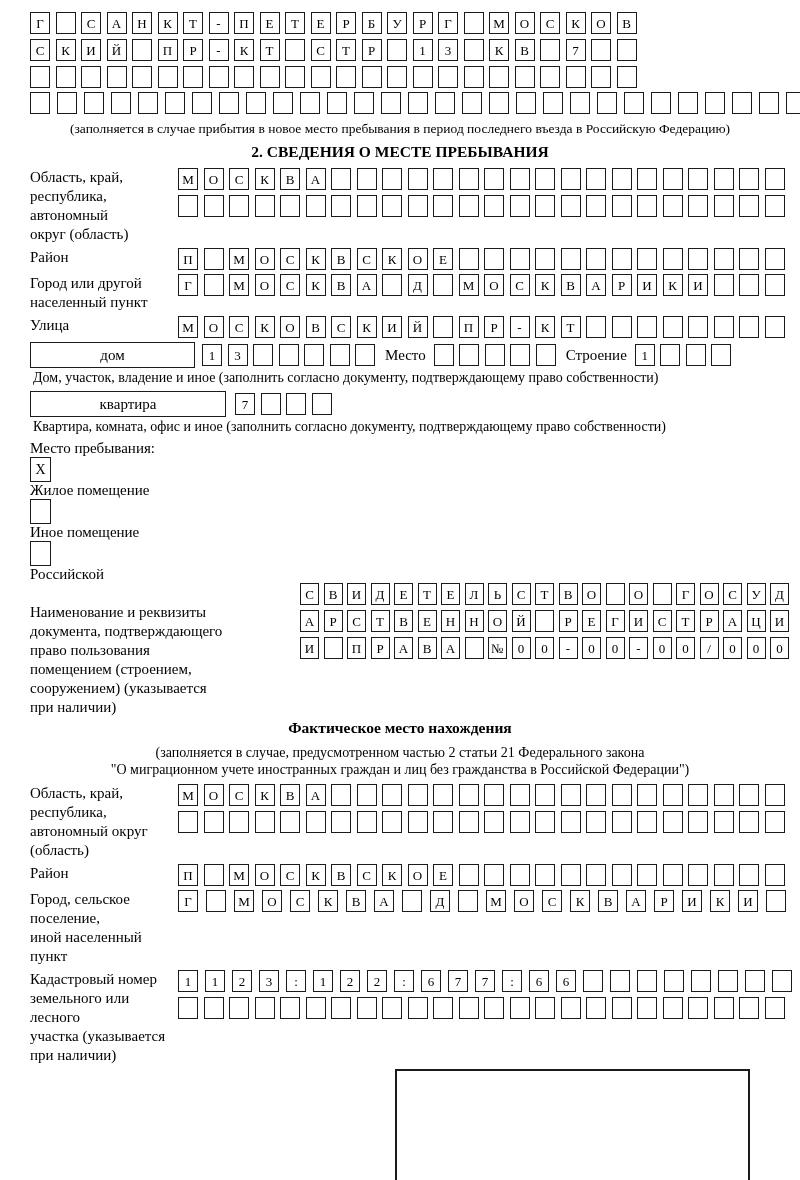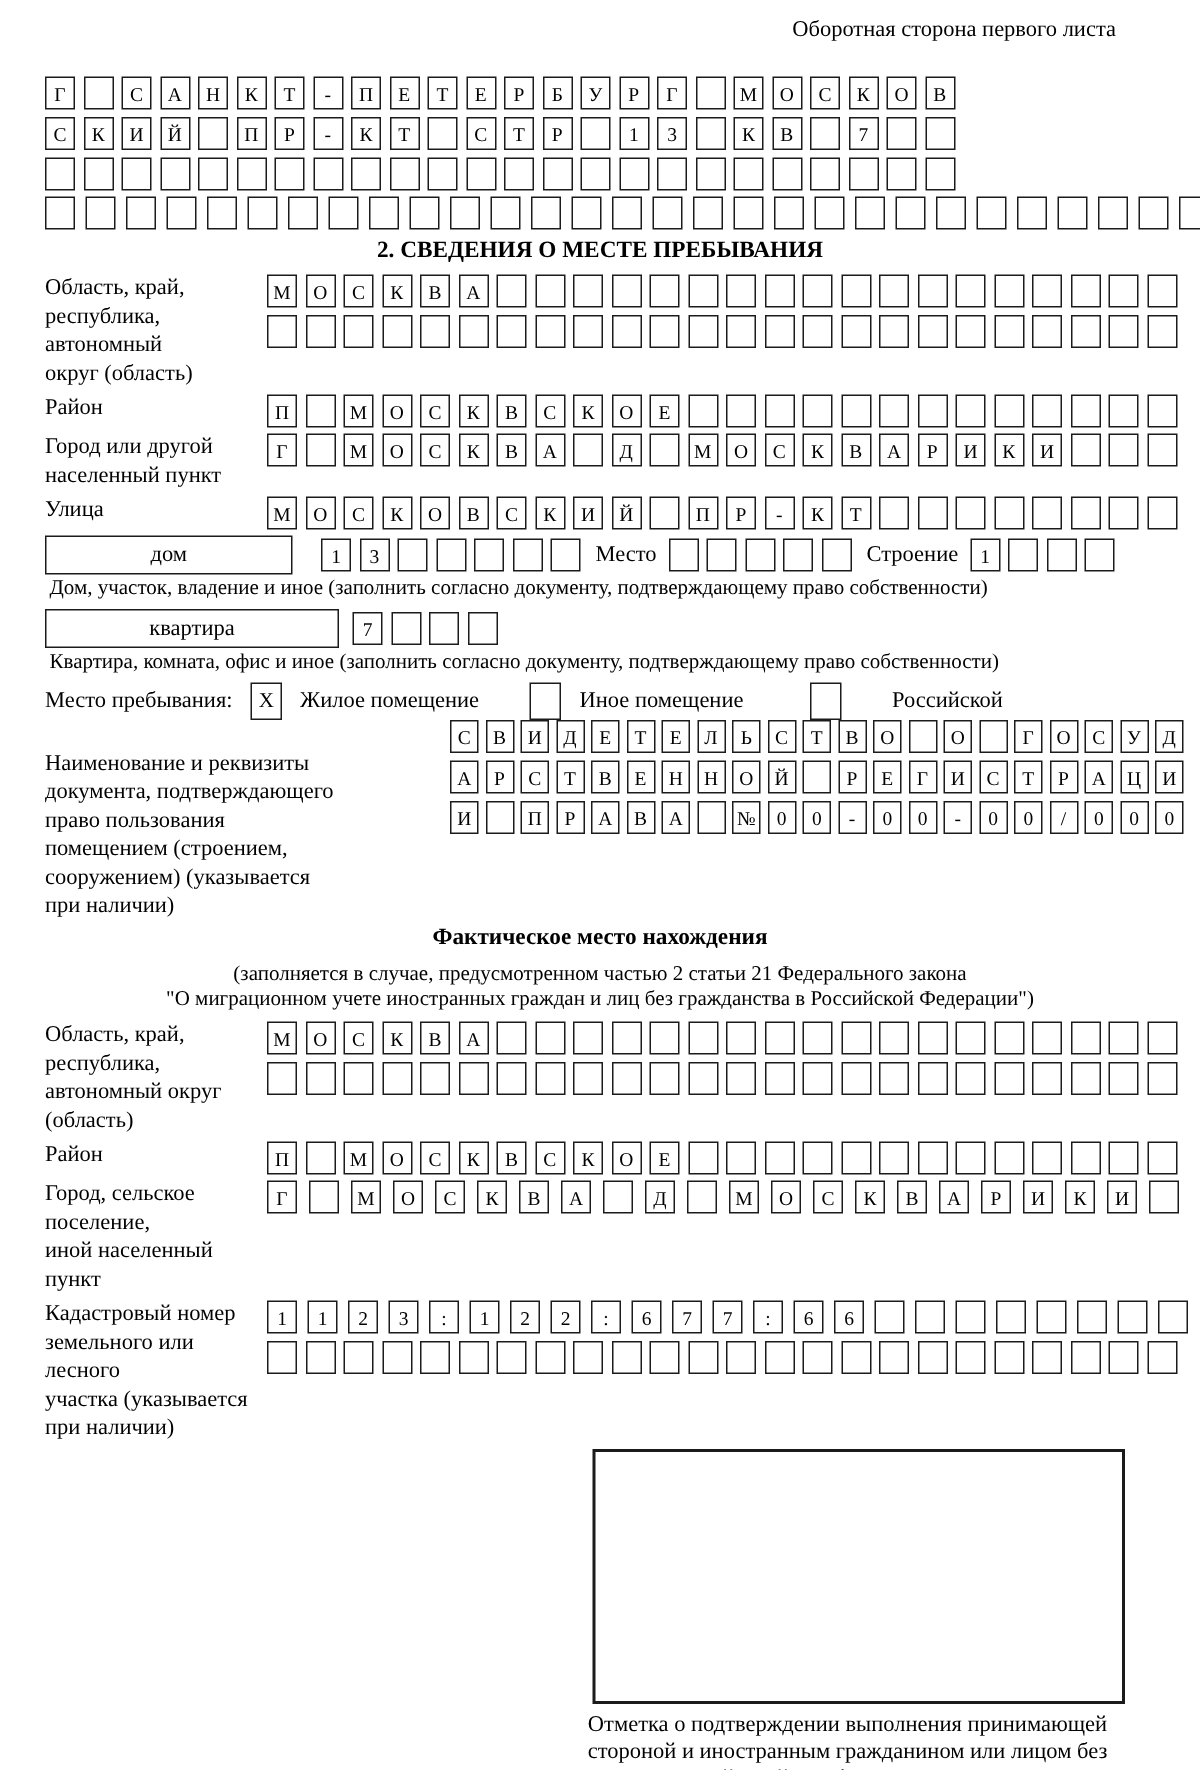--- a/index.html
+++ b/index.html
@@ -32,28 +32,28 @@
 
   .center-note { text-align:center; font-size:13.5px; line-height:17px; margin:6px 0 6px 0; }
   .section-title { text-align:center; font-weight:bold; font-size:15.5px; margin:2px 0 7px 0; }
 
   .houserow { display:flex; align-items:center; margin-bottom:2px; }
   .widebox {
     box-sizing:border-box; border:1.6px solid #1b1b1b; height:26px;
     display:flex; align-items:center; justify-content:center;
     font-size:15px; flex:none;
   }
-  .widebox.house { width:165px; margin-right:19px; }
+  .widebox.house { width:165px; margin-right:7px; }
   .widebox.flat  { width:196px; margin-right:9px; }
   .inline-label { font-size:15px; margin:0 8px 0 10px; flex:none; }
   .houserow .cellrow { margin-bottom:0; }
 
   .caption { font-size:14px; margin:2px 0 5px 3px; }
 
-  .checkrow { display:flex; align-items:center; font-size:15px; margin-top:5px; }
+  .checkrow { display:flex; font-size:15px; margin-top:5px;flex-direction:column; }
   .checkbox {
     box-sizing:border-box; width:21px; height:25px; flex:none;
     border:1.6px solid #1b1b1b; display:flex; align-items:center; justify-content:center;
     font-size:14px;
   }
   .checkrow .gap-s { width:12px; flex:none; }
   .checkrow .gap-m { width:34px; flex:none; }
   .checkrow .gap-l { width:44px; flex:none; }
 
   .fact-note { text-align:center; font-size:14px; line-height:17px; margin-bottom:6px; }
@@ -66,21 +66,20 @@
     width:470px; margin-left:300px; text-align:center;
     font-size:15px; line-height:18px; margin-top:5px;
   }
   .mb2 { margin-bottom:2px; }
 </style>
 </head>
 <body>
 
 <div class="page">
 
-  <div class="top-note">Оборотная сторона первого листа</div>
 
   <div class="fieldrow">
     <div class="gridcol">
       <div class="cellrow">
           <div class="cell">Г</div>
           <div class="cell"></div>
           <div class="cell">С</div>
           <div class="cell">А</div>
           <div class="cell">Н</div>
           <div class="cell">К</div>
@@ -181,20 +180,21 @@
       <div class="cell"></div>
       <div class="cell"></div>
       <div class="cell"></div>
       <div class="cell"></div>
       <div class="cell"></div>
       <div class="cell"></div>
       <div class="cell"></div>
       <div class="cell"></div>
       <div class="cell"></div>
     </div>
+  <div class="center-note">(заполняется в случае прибытия в новое место пребывания в период последнего въезда в Российскую Федерацию)</div>
 
   <div class="section-title">2. СВЕДЕНИЯ О МЕСТЕ ПРЕБЫВАНИЯ</div>
 
   <div class="fieldrow">
     <div class="fieldlabel">Область, край,<br>республика,<br>автономный<br>округ (область)</div>
     <div class="gridcol">
       <div class="cellrow">
           <div class="cell">М</div>
           <div class="cell">О</div>
           <div class="cell">С</div>

